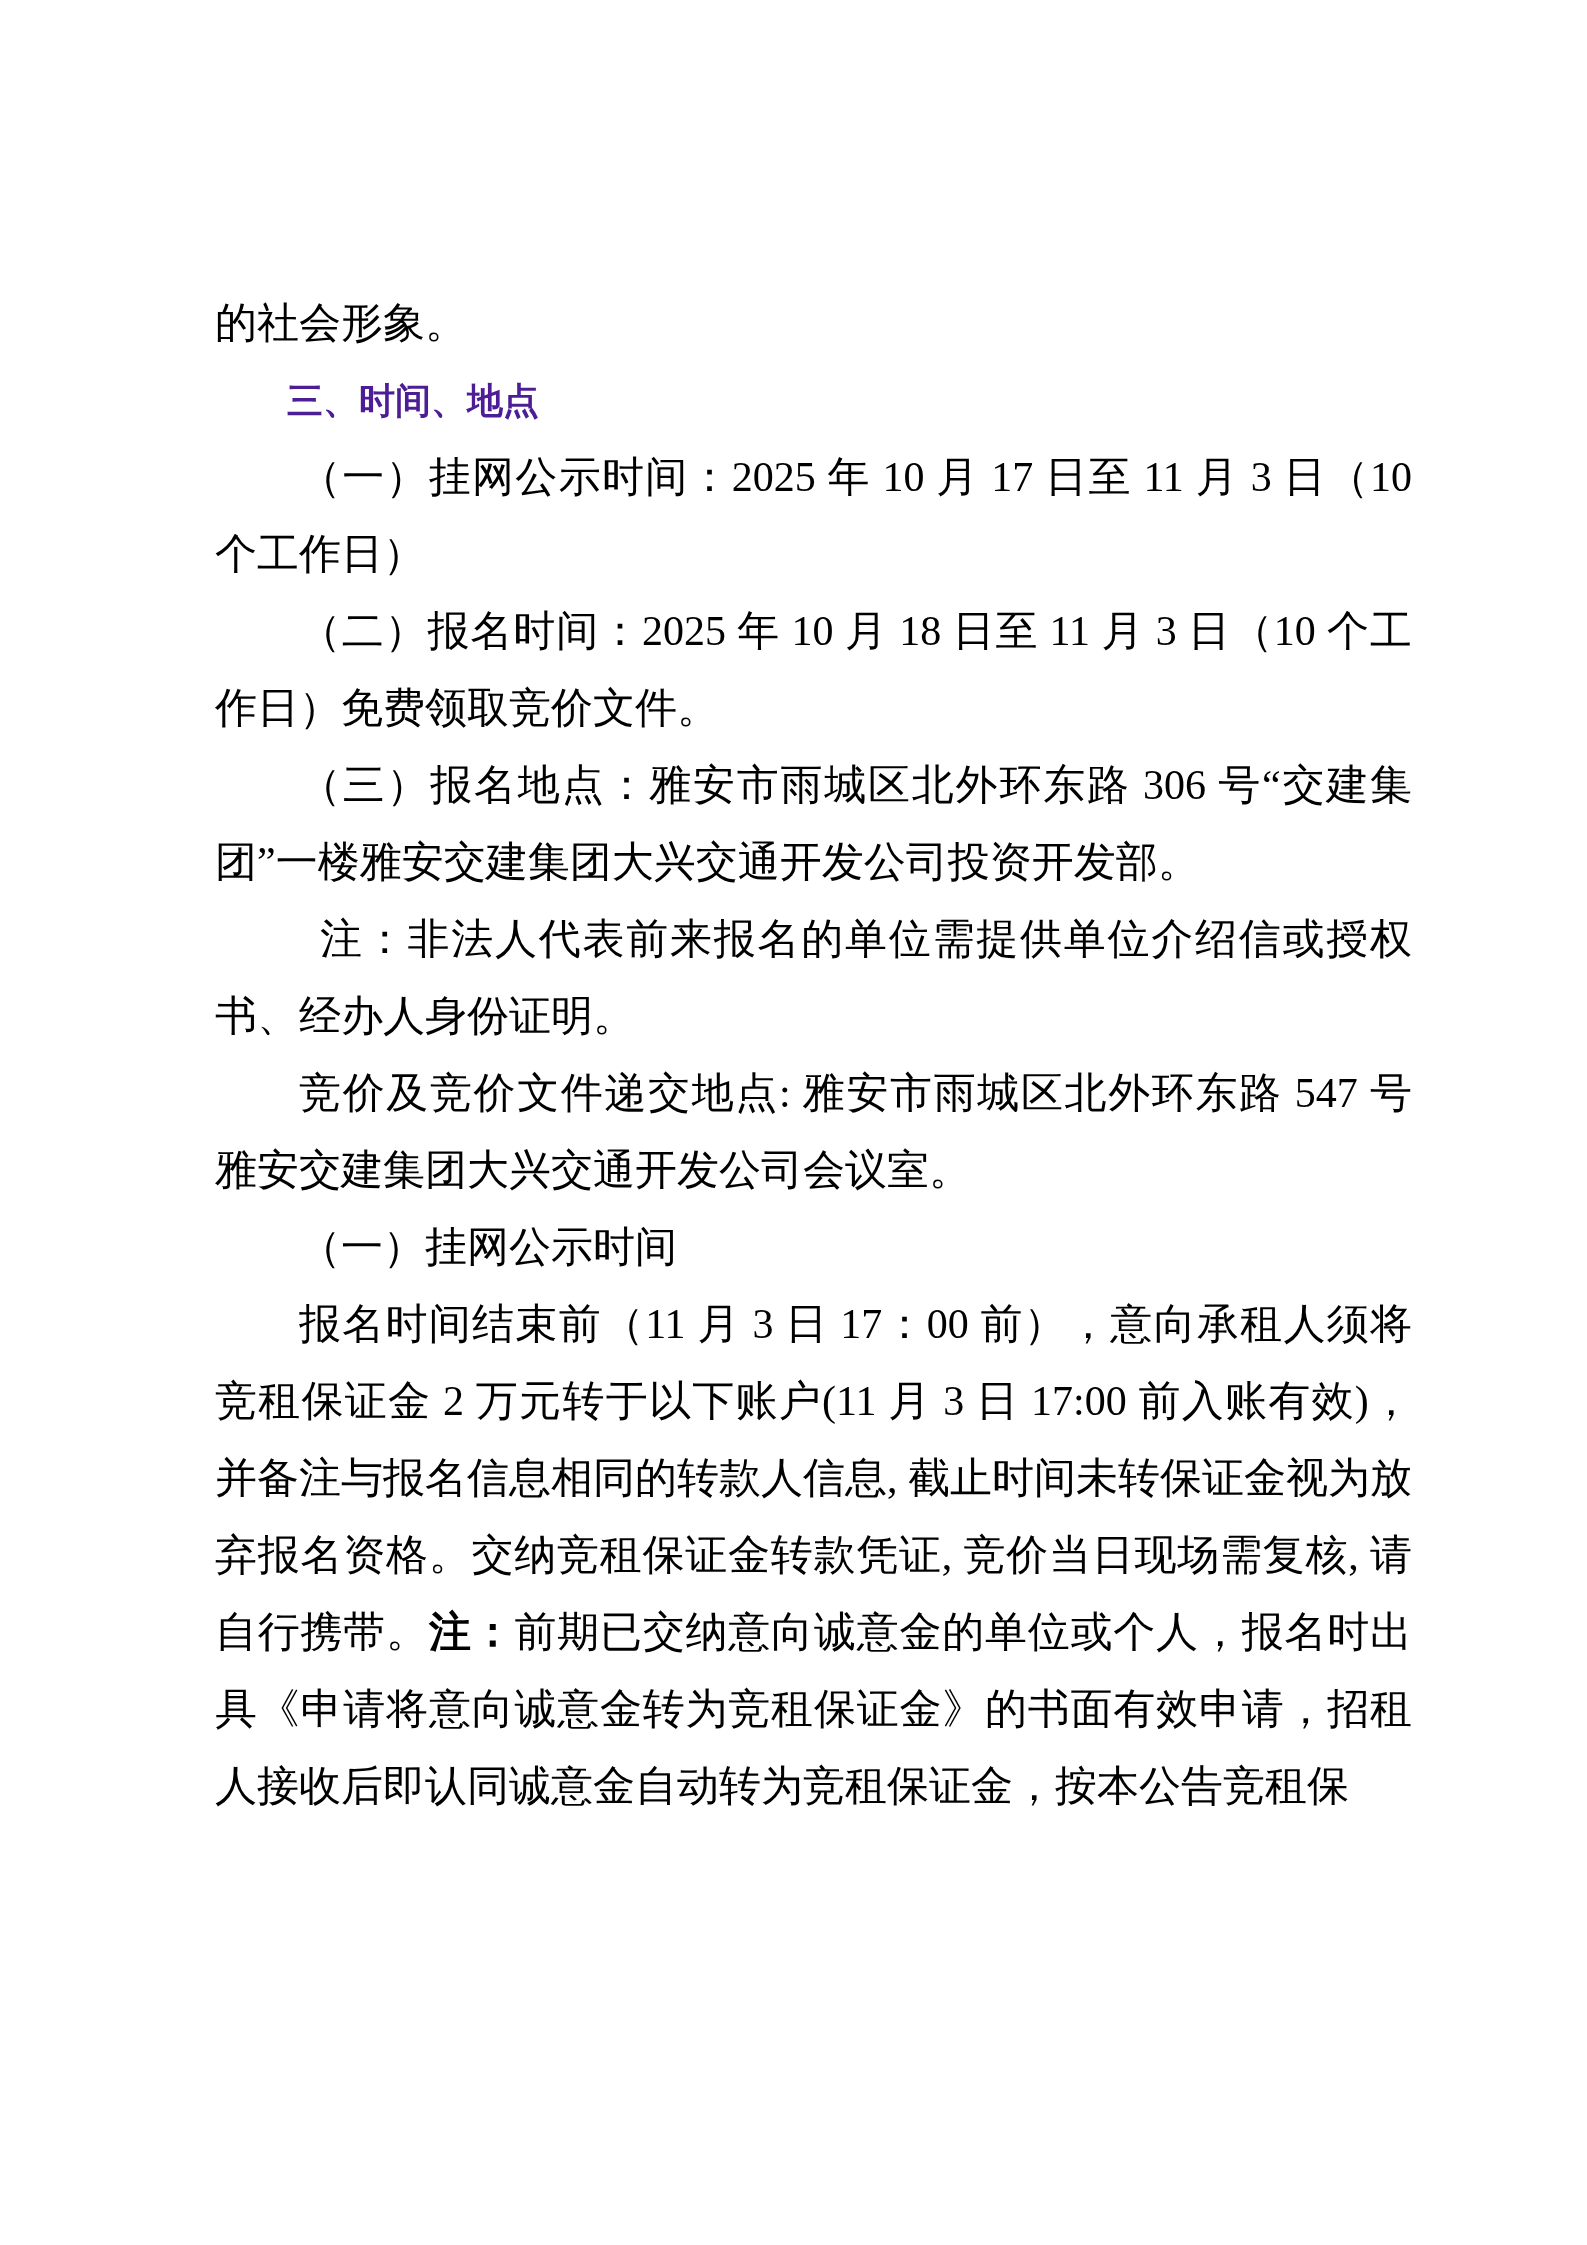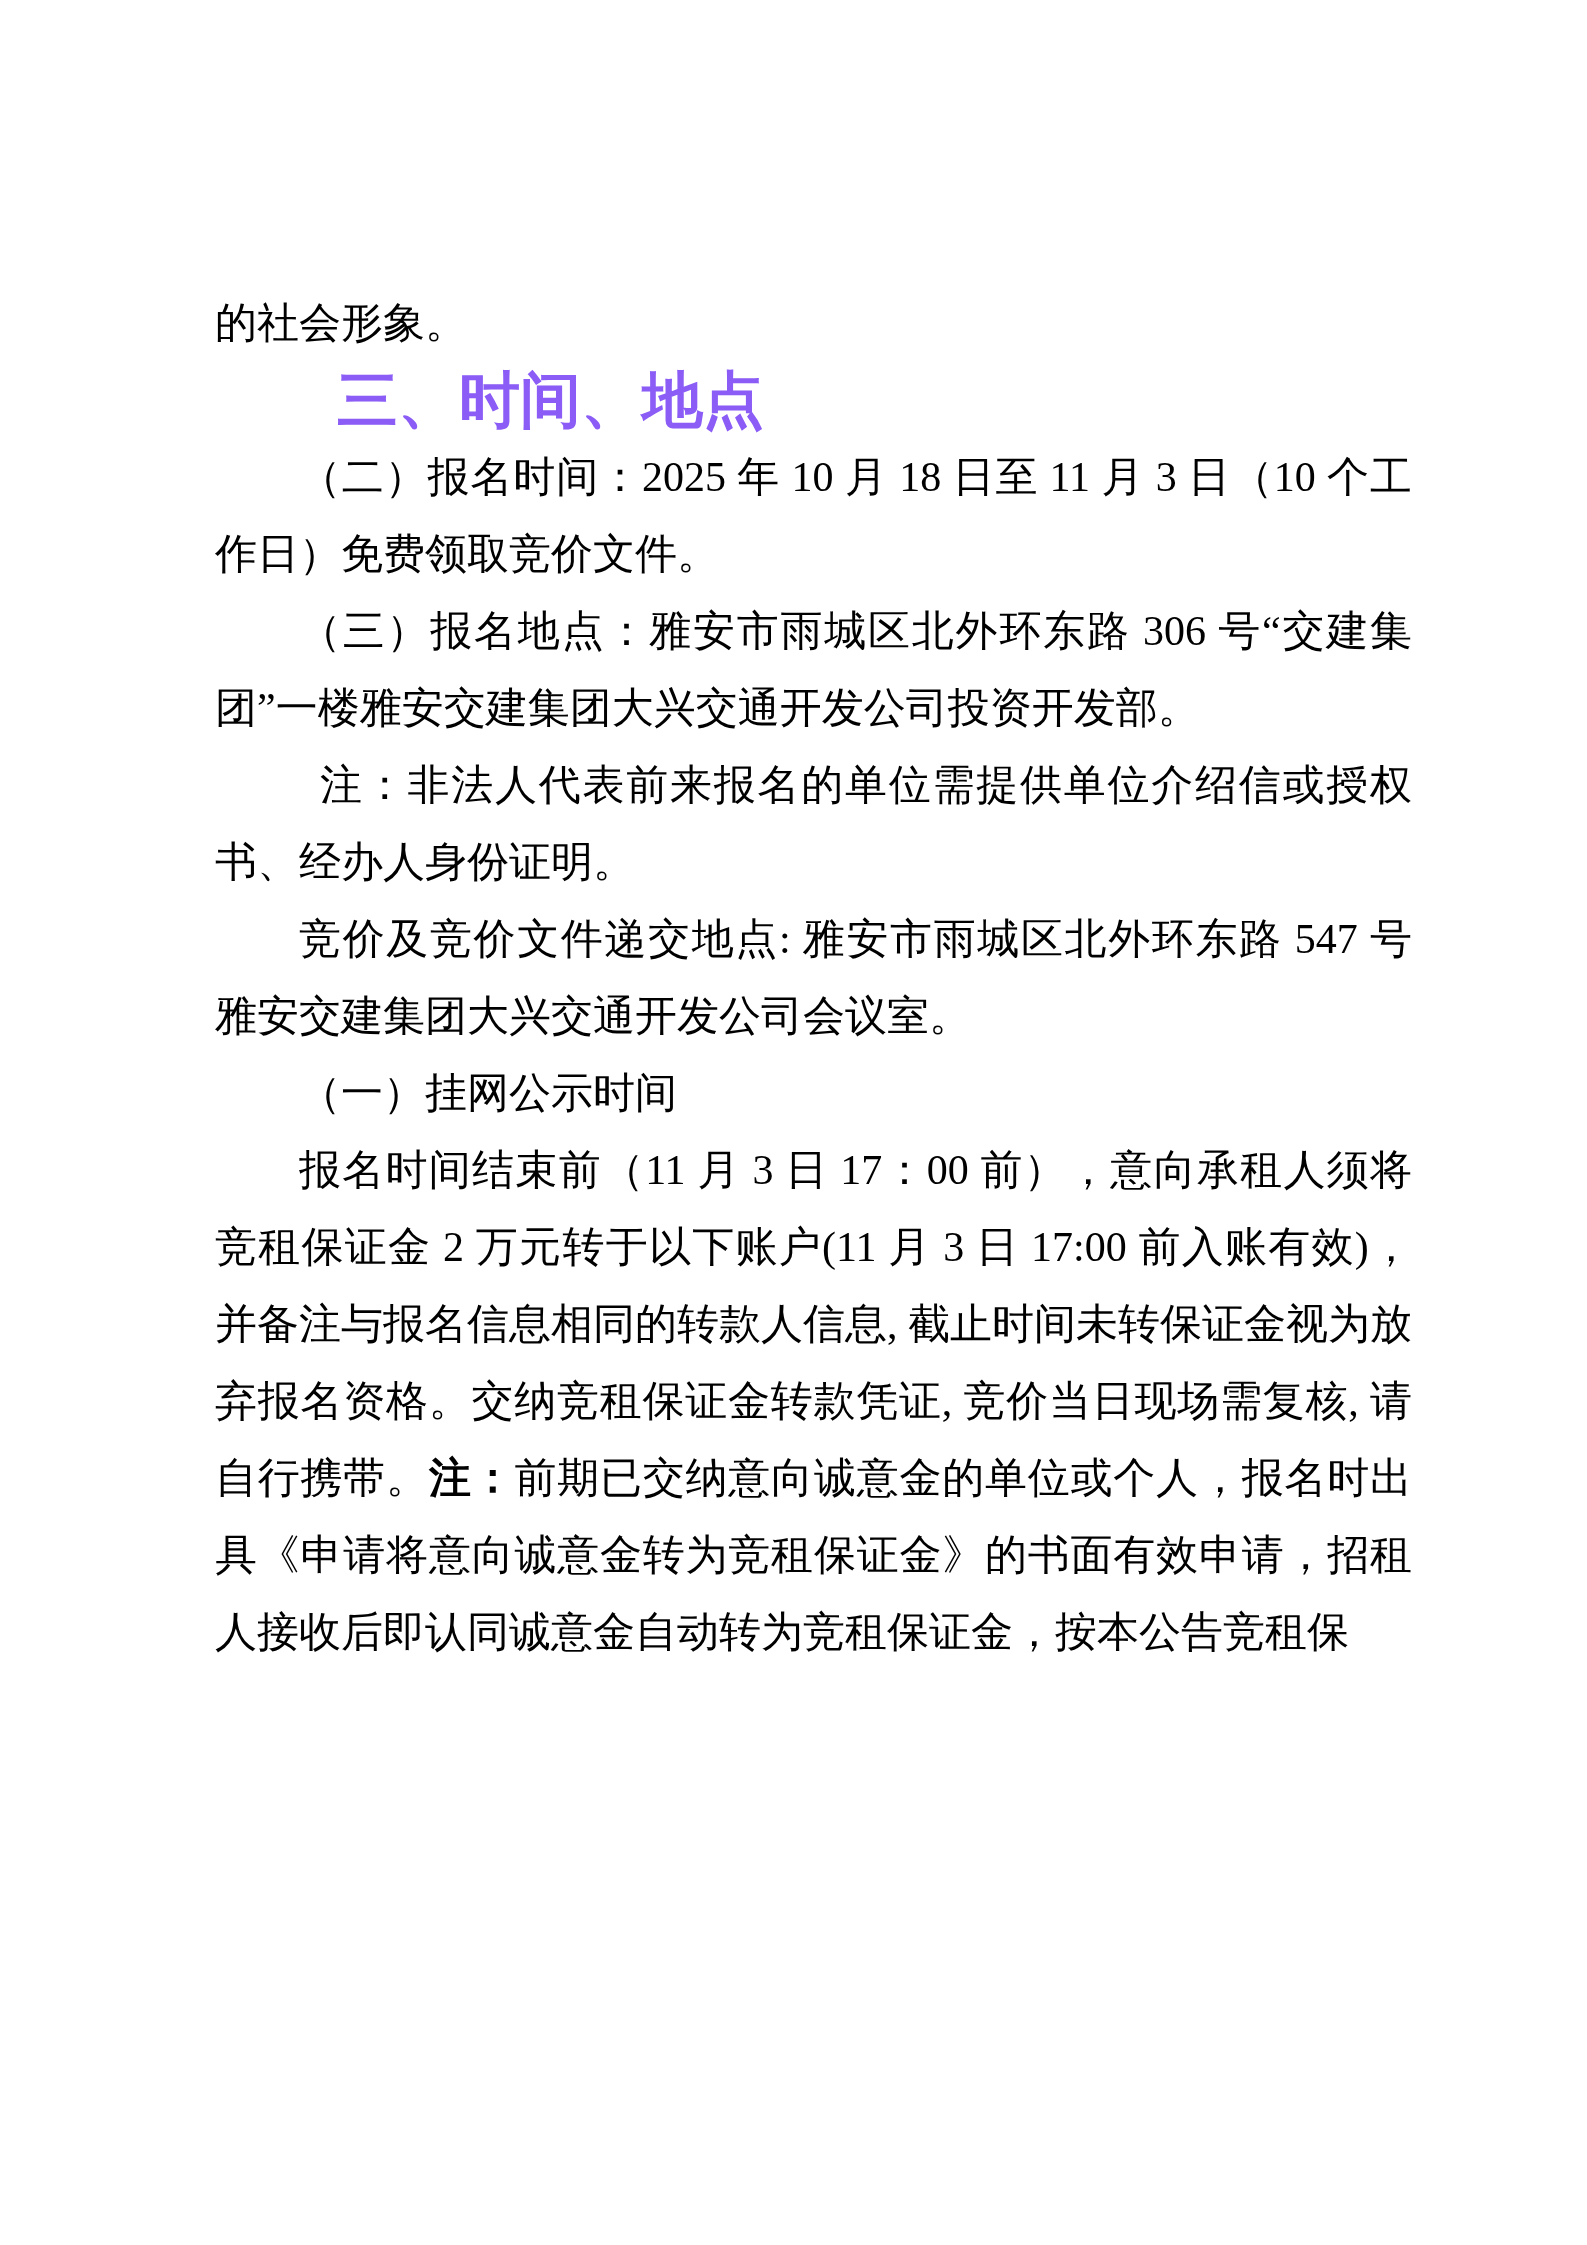--- a/index.html
+++ b/index.html
@@ -41,36 +41,37 @@
   }
   .note-par {
     font-weight: normal;
     text-indent: 2.5em;
   }
   .bold-inline {
     font-weight: bold;
   }
   .heading-par {
     font-family: "Liberation Sans", "DejaVu Sans", sans-serif;
-    font-size: 61px;
+    font-size: 36px;
     line-height: 77px;
     font-weight: bold;
     text-indent: 2em;
-    color: #8b5cf6;
+    color: #4c1d95;
   }
 </style>
 </head>
 <body>
 
 <div class="page">
 
   <p class="body-par no-indent">的社会形象。</p>
 
   <h2 class="heading-par">三、时间、地点</h2>
 
+  <p class="body-par">（一）挂网公示时间：2025 年 10 月 17 日至 11 月 3 日（10 个工作日）</p>
 
   <p class="body-par">（二）报名时间：2025 年 10 月 18 日至 11 月 3 日（10 个工作日）免费领取竞价文件。</p>
 
   <p class="body-par">（三）报名地点：雅安市雨城区北外环东路 306 号“交建集团”一楼雅安交建集团大兴交通开发公司投资开发部。</p>
 
   <p class="body-par note-par">注：非法人代表前来报名的单位需提供单位介绍信或授权书、经办人身份证明。</p>
 
 
   <p class="body-par">竞价及竞价文件递交地点: 雅安市雨城区北外环东路 547 号雅安交建集团大兴交通开发公司会议室。</p>
 

